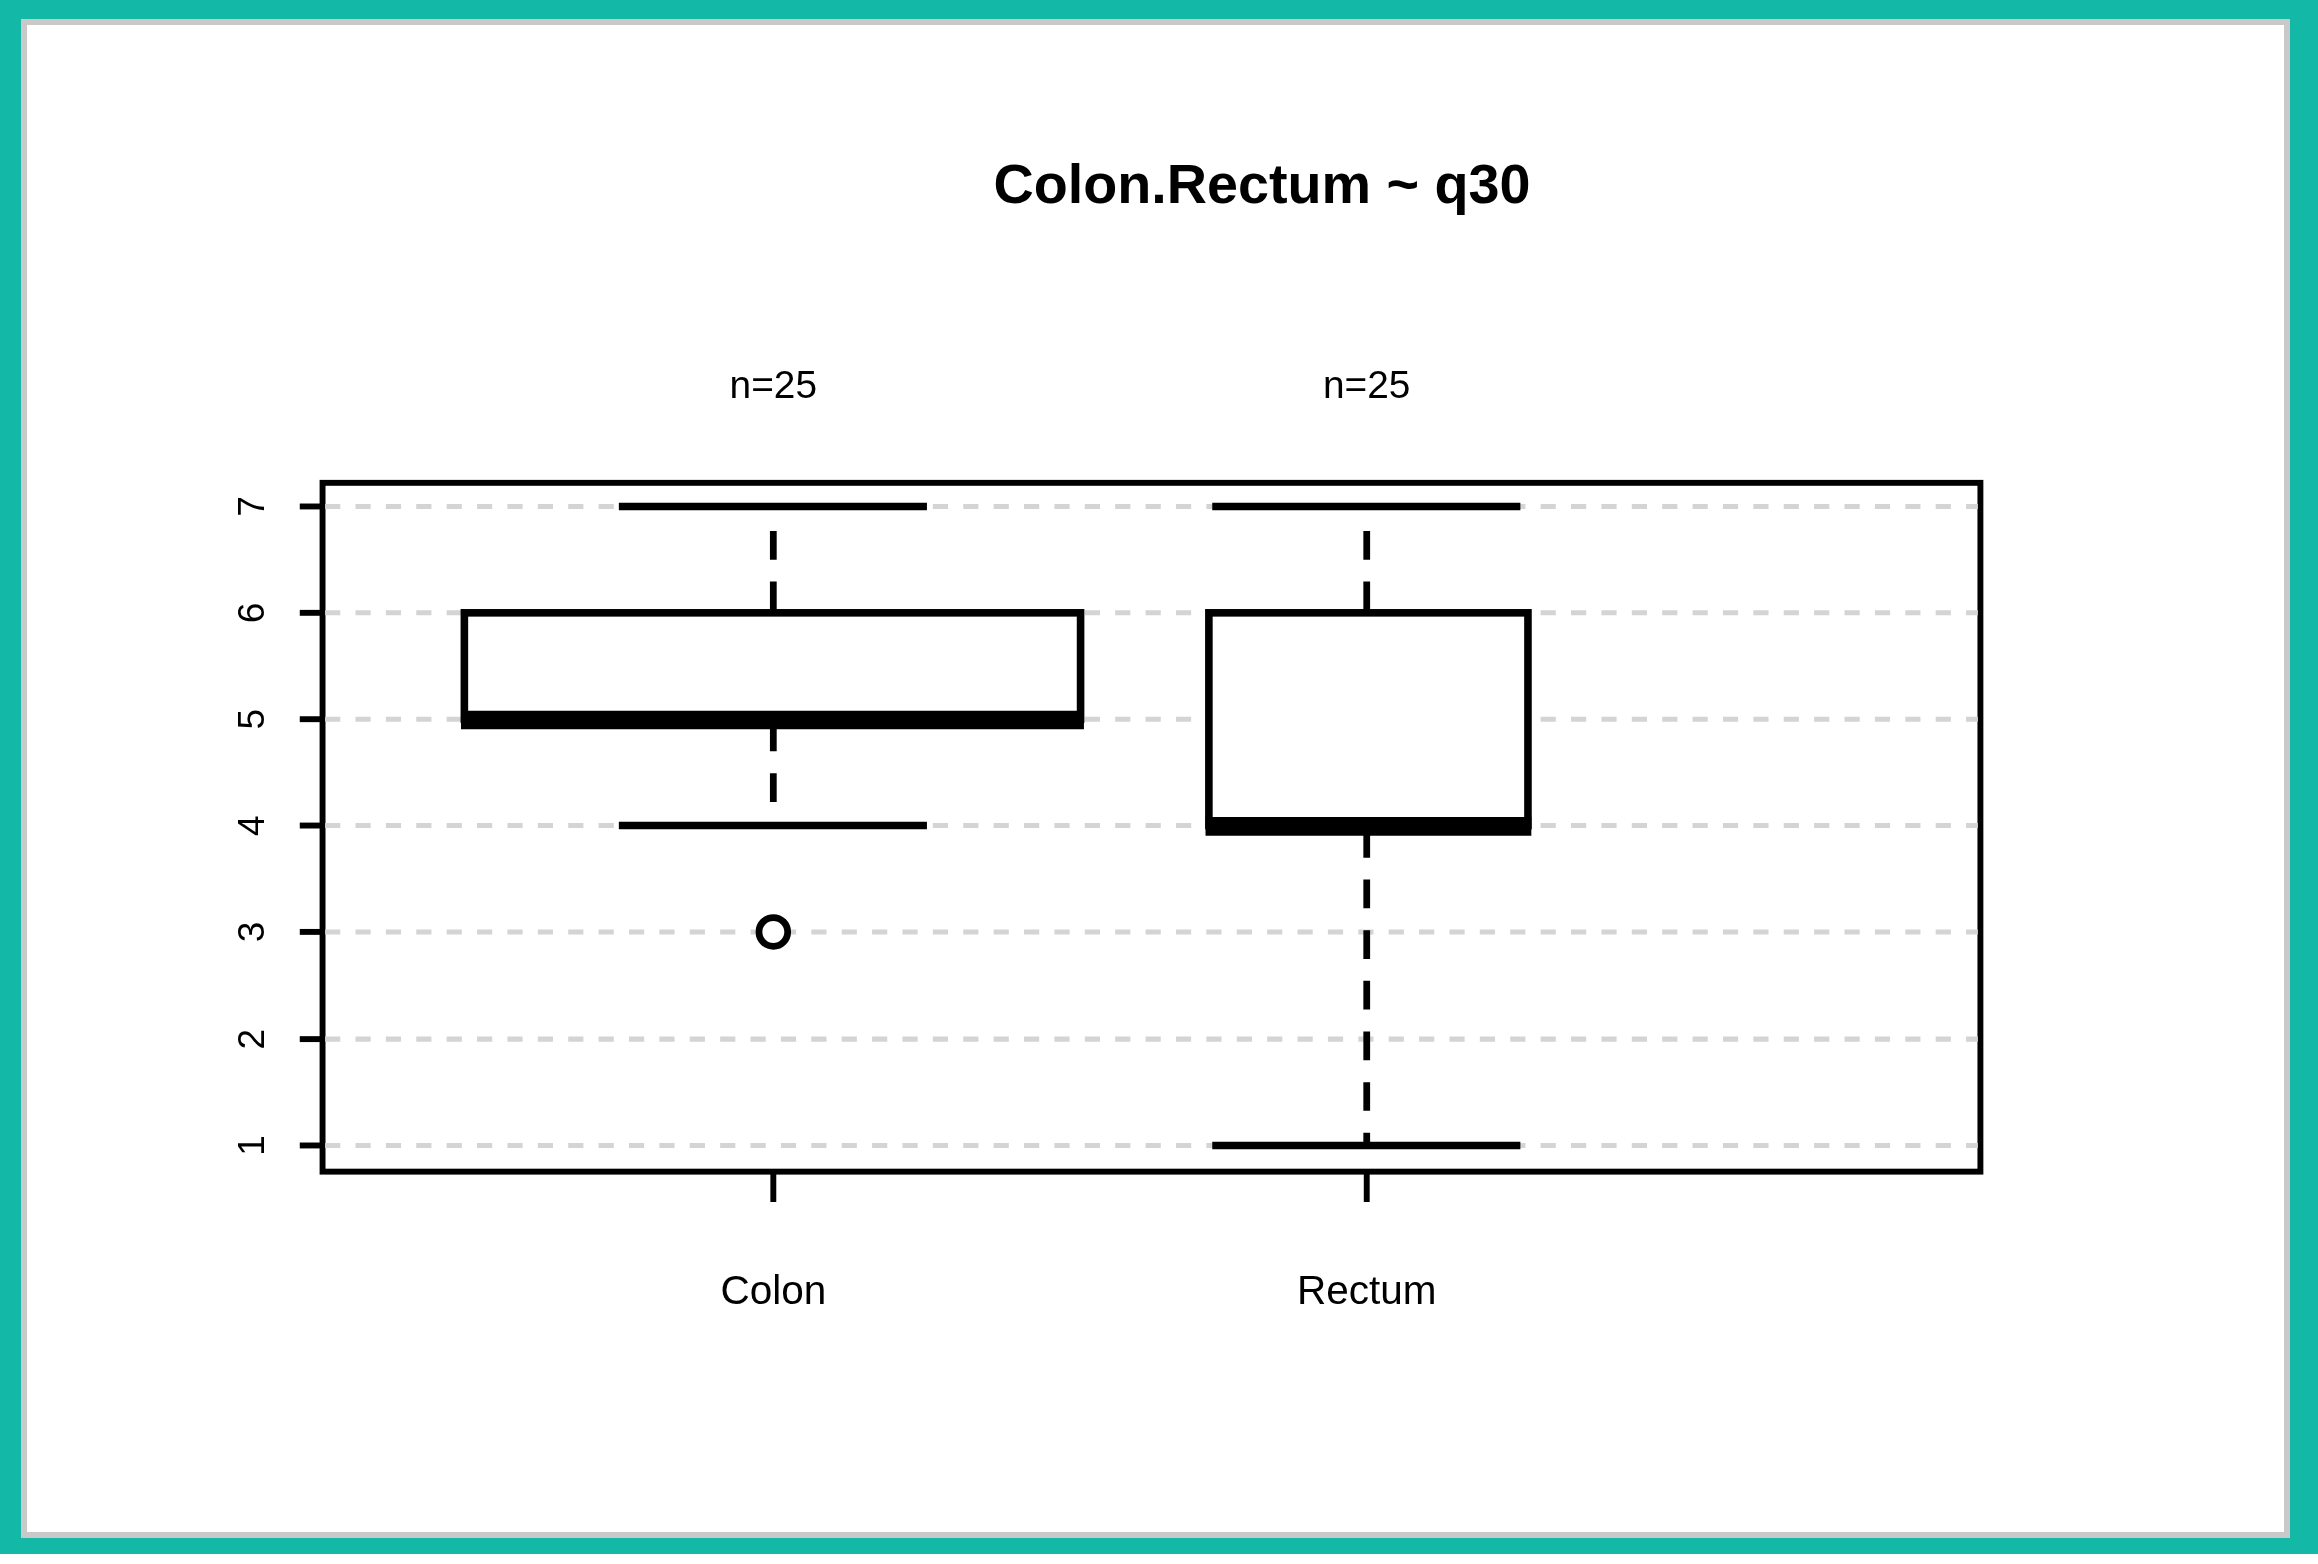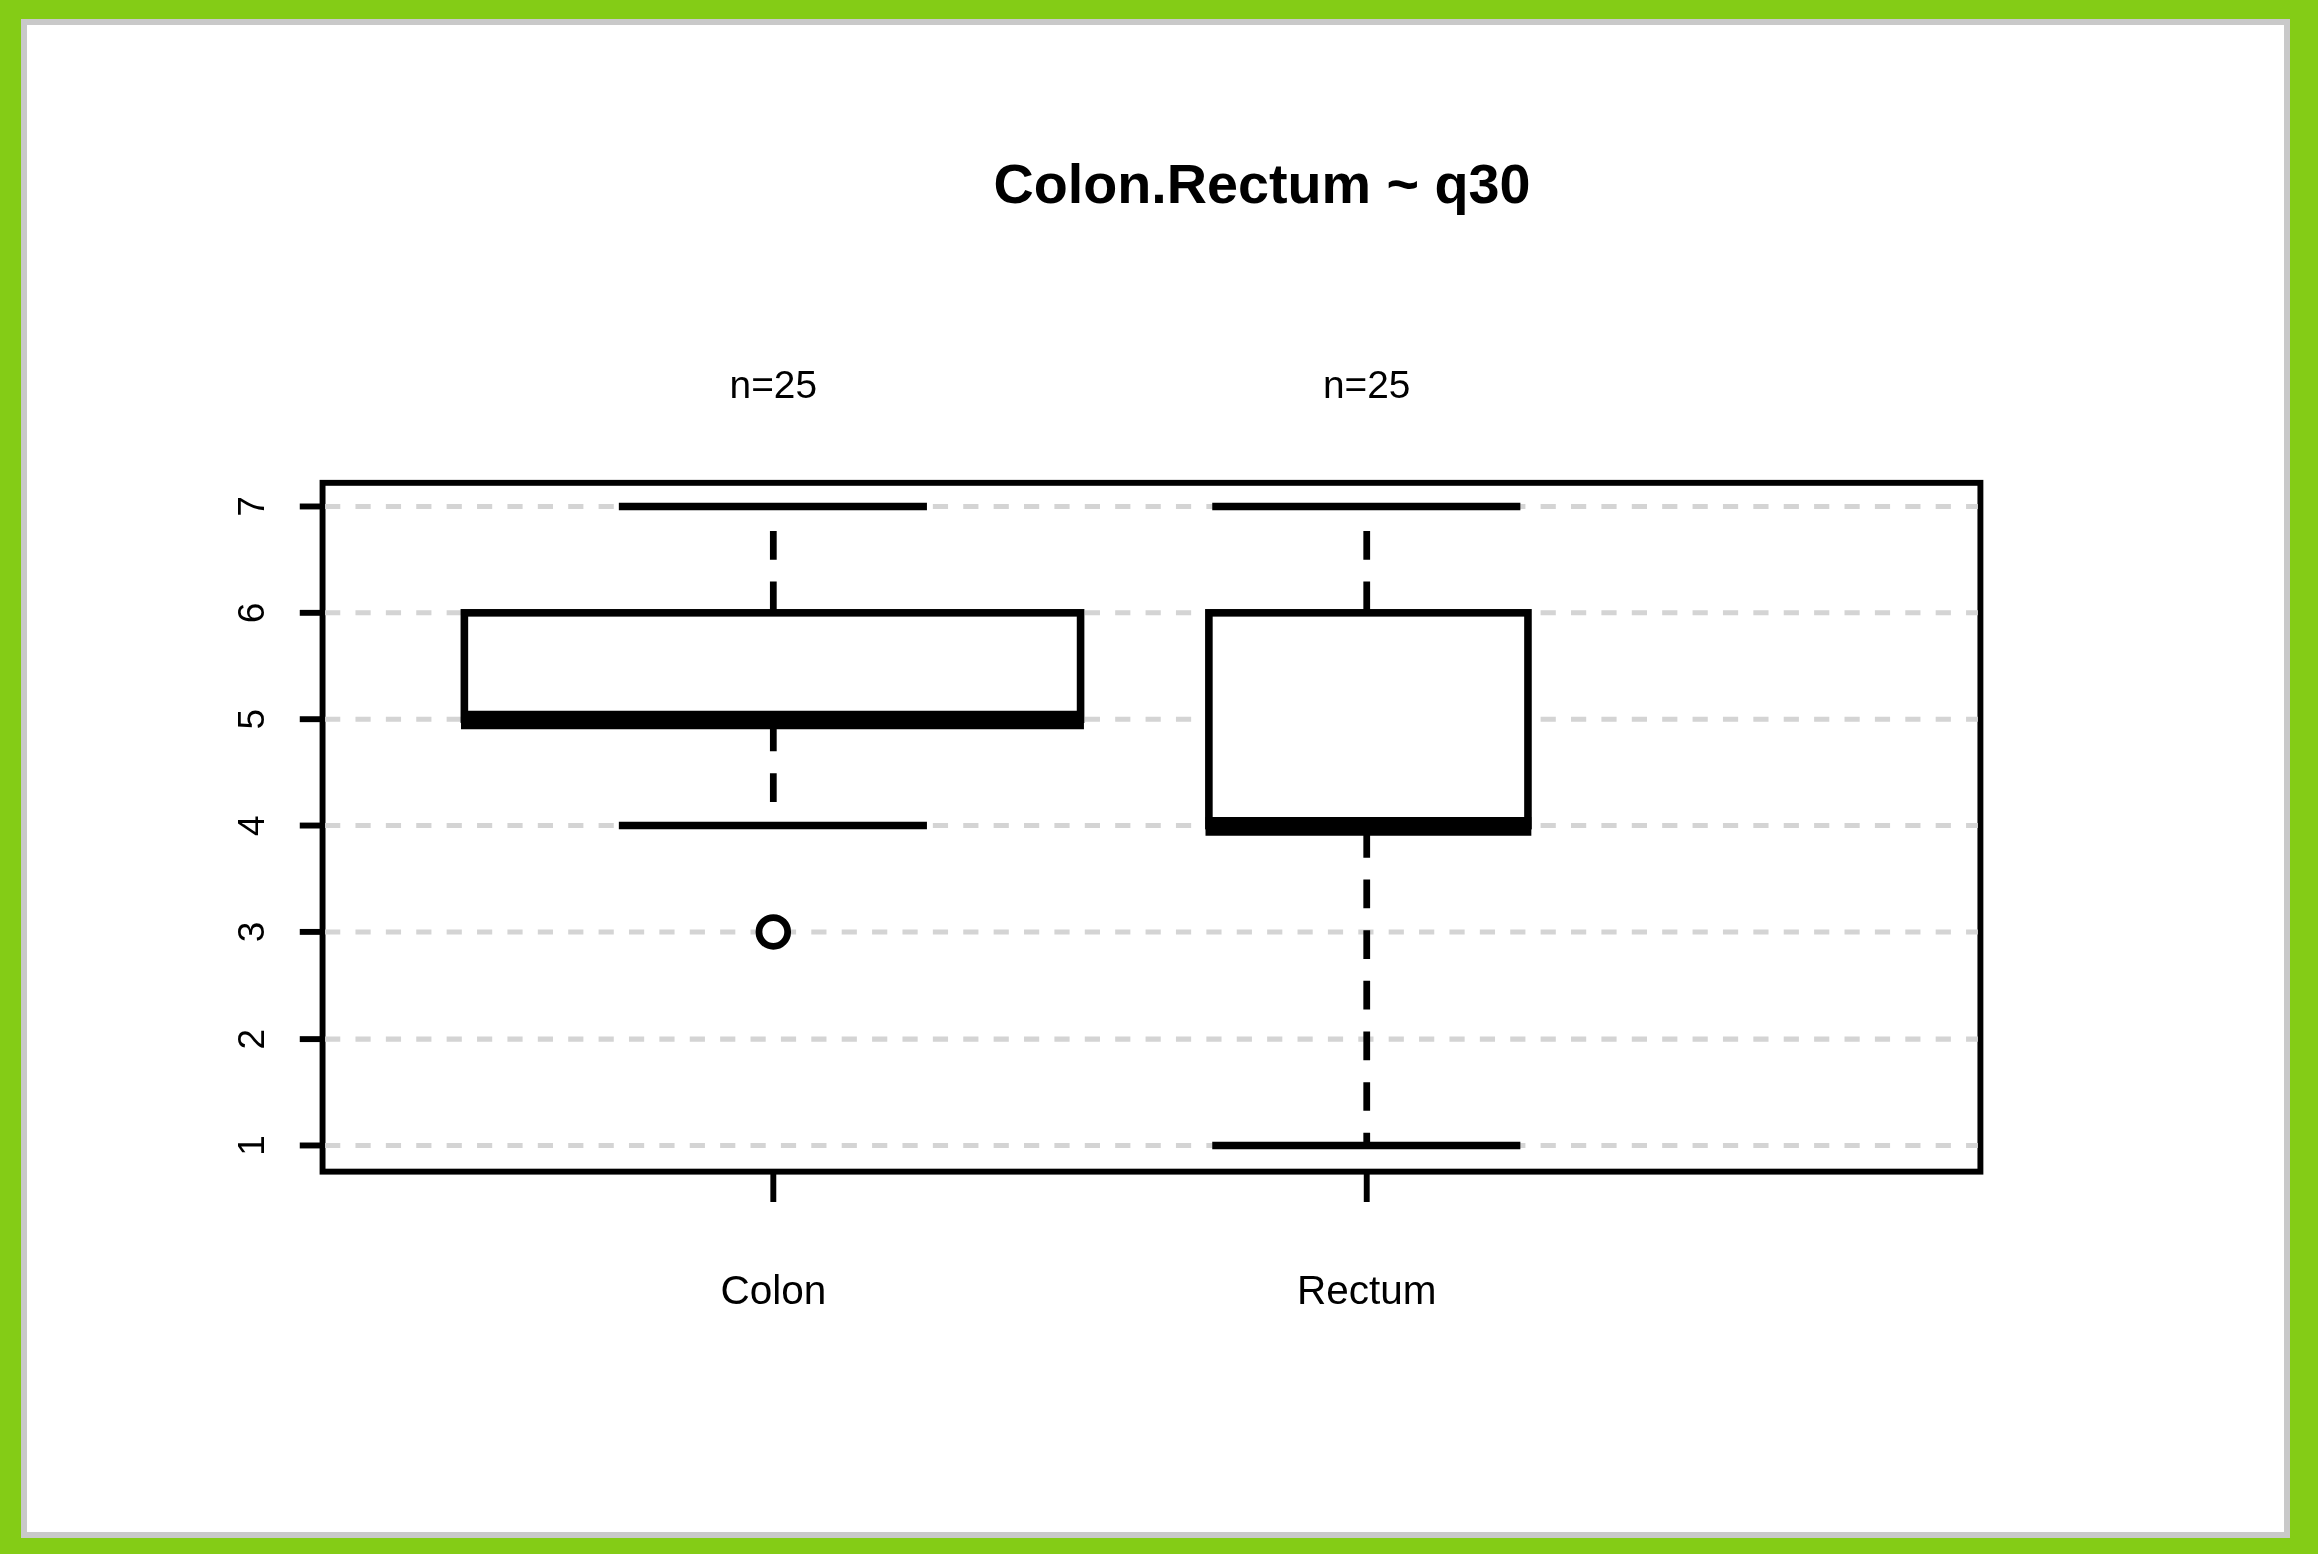--- a/index.html
+++ b/index.html
@@ -4,21 +4,21 @@
 <style>
   html, body {
     margin: 0;
     padding: 0;
     background: #ffffff;
   }
   #page {
     position: relative;
     width: 2319px;
     height: 1554px;
-    background: #84cc16;
+    background: #14b8a6;
     font-family: "Liberation Sans", sans-serif;
     overflow: hidden;
   }
   #outer-frame {
     position: absolute;
     left: 21px;
     top: 18.6px;
     width: 2269px;
     height: 1519px;
     border: 6.8px solid #c9c9c9;

